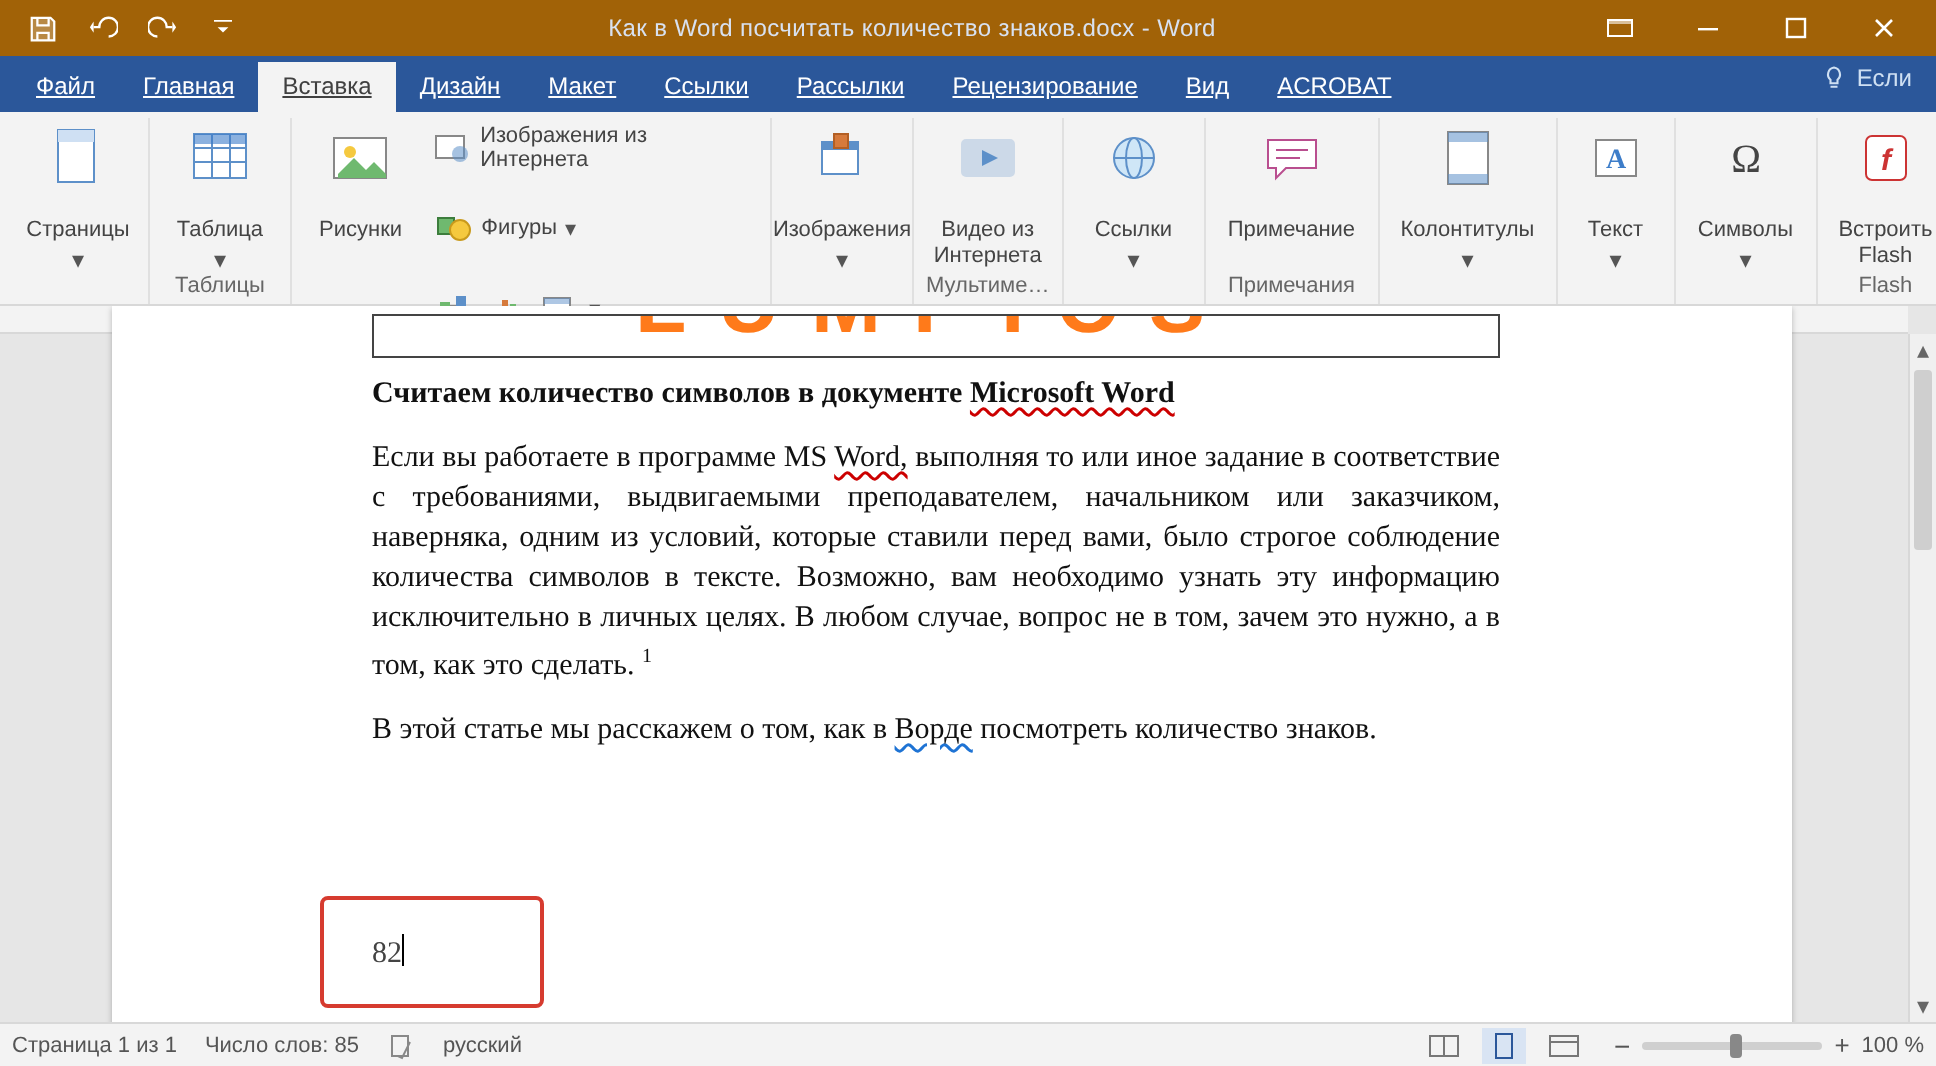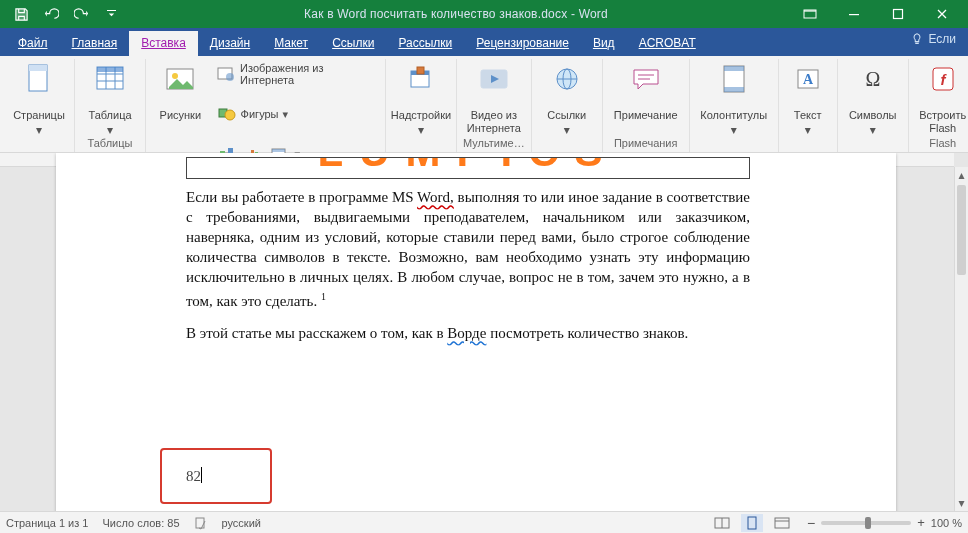--- a/index.html
+++ b/index.html
@@ -7,21 +7,21 @@
     width: 968px; height: 533px;
     font-family: "Segoe UI", Tahoma, sans-serif;
     font-size: 12px;
     background: #e6e6e6;
     overflow: hidden;
     position: relative;
     color: #444;
   }
   
   .titlebar {
-    background: #15803d;
+    background: #a16207;
     height: 28px;
     display: flex;
     align-items: center;
     color: #fff;
     padding: 0 4px;
   }
   .qat { display: flex; align-items: center; gap: 4px; padding-left: 4px;}
   .qat .btn { width: 26px; height: 24px; display:flex;align-items:center;justify-content:center; cursor:pointer;}
   .title-text { flex:1; text-align:center; font-size:12px; color:#d8e1f0; letter-spacing:.2px;}
   .winctrl { display:flex; align-items:center; }
@@ -31,21 +31,21 @@
     background: #2b579a;
     height: 28px;
     padding-left: 6px;
     display:flex; align-items:flex-end;
     position:relative;
   }
   .tab {
     padding: 0 12px; height:25px; line-height:25px;
     color:#fff; font-size:12px; cursor:pointer;text-decoration:underline;
   }
-  .tab.active { background:#f3f3f3; color:#a21caf; }
+  .tab.active { background:#f3f3f3; color:#404040; }
   .tell { position:absolute; right:12px; top:4px; display:flex;align-items:center; color:#cfe0f3; gap:4px; cursor:text;}
   
   .ribbon {
     background:#f3f3f3;
     border-bottom:1px solid #d8d8d8;
     height: 97px;
     display:flex;
     padding: 3px 4px 0 4px;
   }
   .group {
@@ -296,21 +296,21 @@
   <div class="group">
     <div class="group-body">
       <div class="bigbtn">
         <div class="ic">
           <svg width="28" height="28" viewBox="0 0 28 28">
               <rect x="4" y="6" width="18" height="16" fill="#fff" stroke="#5d90c9"></rect>
               <rect x="4" y="6" width="18" height="4" fill="#5d90c9"></rect>
               <rect x="10" y="2" width="7" height="7" fill="#d67a3c" stroke="#b35f24"></rect>
             </svg>
         </div>
-        <div class="lbl">Надстройки</div>
+        <div class="lbl">Изображения</div>
         <div class="drop">▾</div>
       </div>
     </div>
     <div class="group-label">&nbsp;</div>
   </div>
 
   <div class="group">
     <div class="group-body">
       <div class="bigbtn">
         <div class="ic">
@@ -423,20 +423,21 @@
 </div>
 
 <div class="doc-wrap">
   <div class="ruler"></div>
 
   <div class="page">
     <div class="margin-art">
       <span>LUMPICS</span>
     </div>
     <div class="content">
+      <h4><span>Считаем количество символов в документе </span><span class="red-under">Microsoft Word</span></h4>
       <p><span>Если вы работаете в программе MS </span><span class="red-under">Word,</span><span> выполняя то или иное задание в соответствие с требованиями, выдвигаемыми преподавателем, начальником или заказчиком, наверняка, одним из условий, которые ставили перед вами, было строгое соблюдение количества символов в тексте. Возможно, вам необходимо узнать эту информацию исключительно в личных целях. В любом случае, вопрос не в том, зачем это нужно, а в том, как это сделать. </span><span class="sup">1</span></p>
       <p><span>В этой статье мы расскажем о том, как в </span><span class="blue-under">Ворде</span><span> посмотреть количество знаков.</span></p>
     </div>
     <div class="page-num">
       <span>82</span><span class="caret"></span>
     </div>
     <div class="callout"></div>
   </div>
 
   <div class="vscroll">

